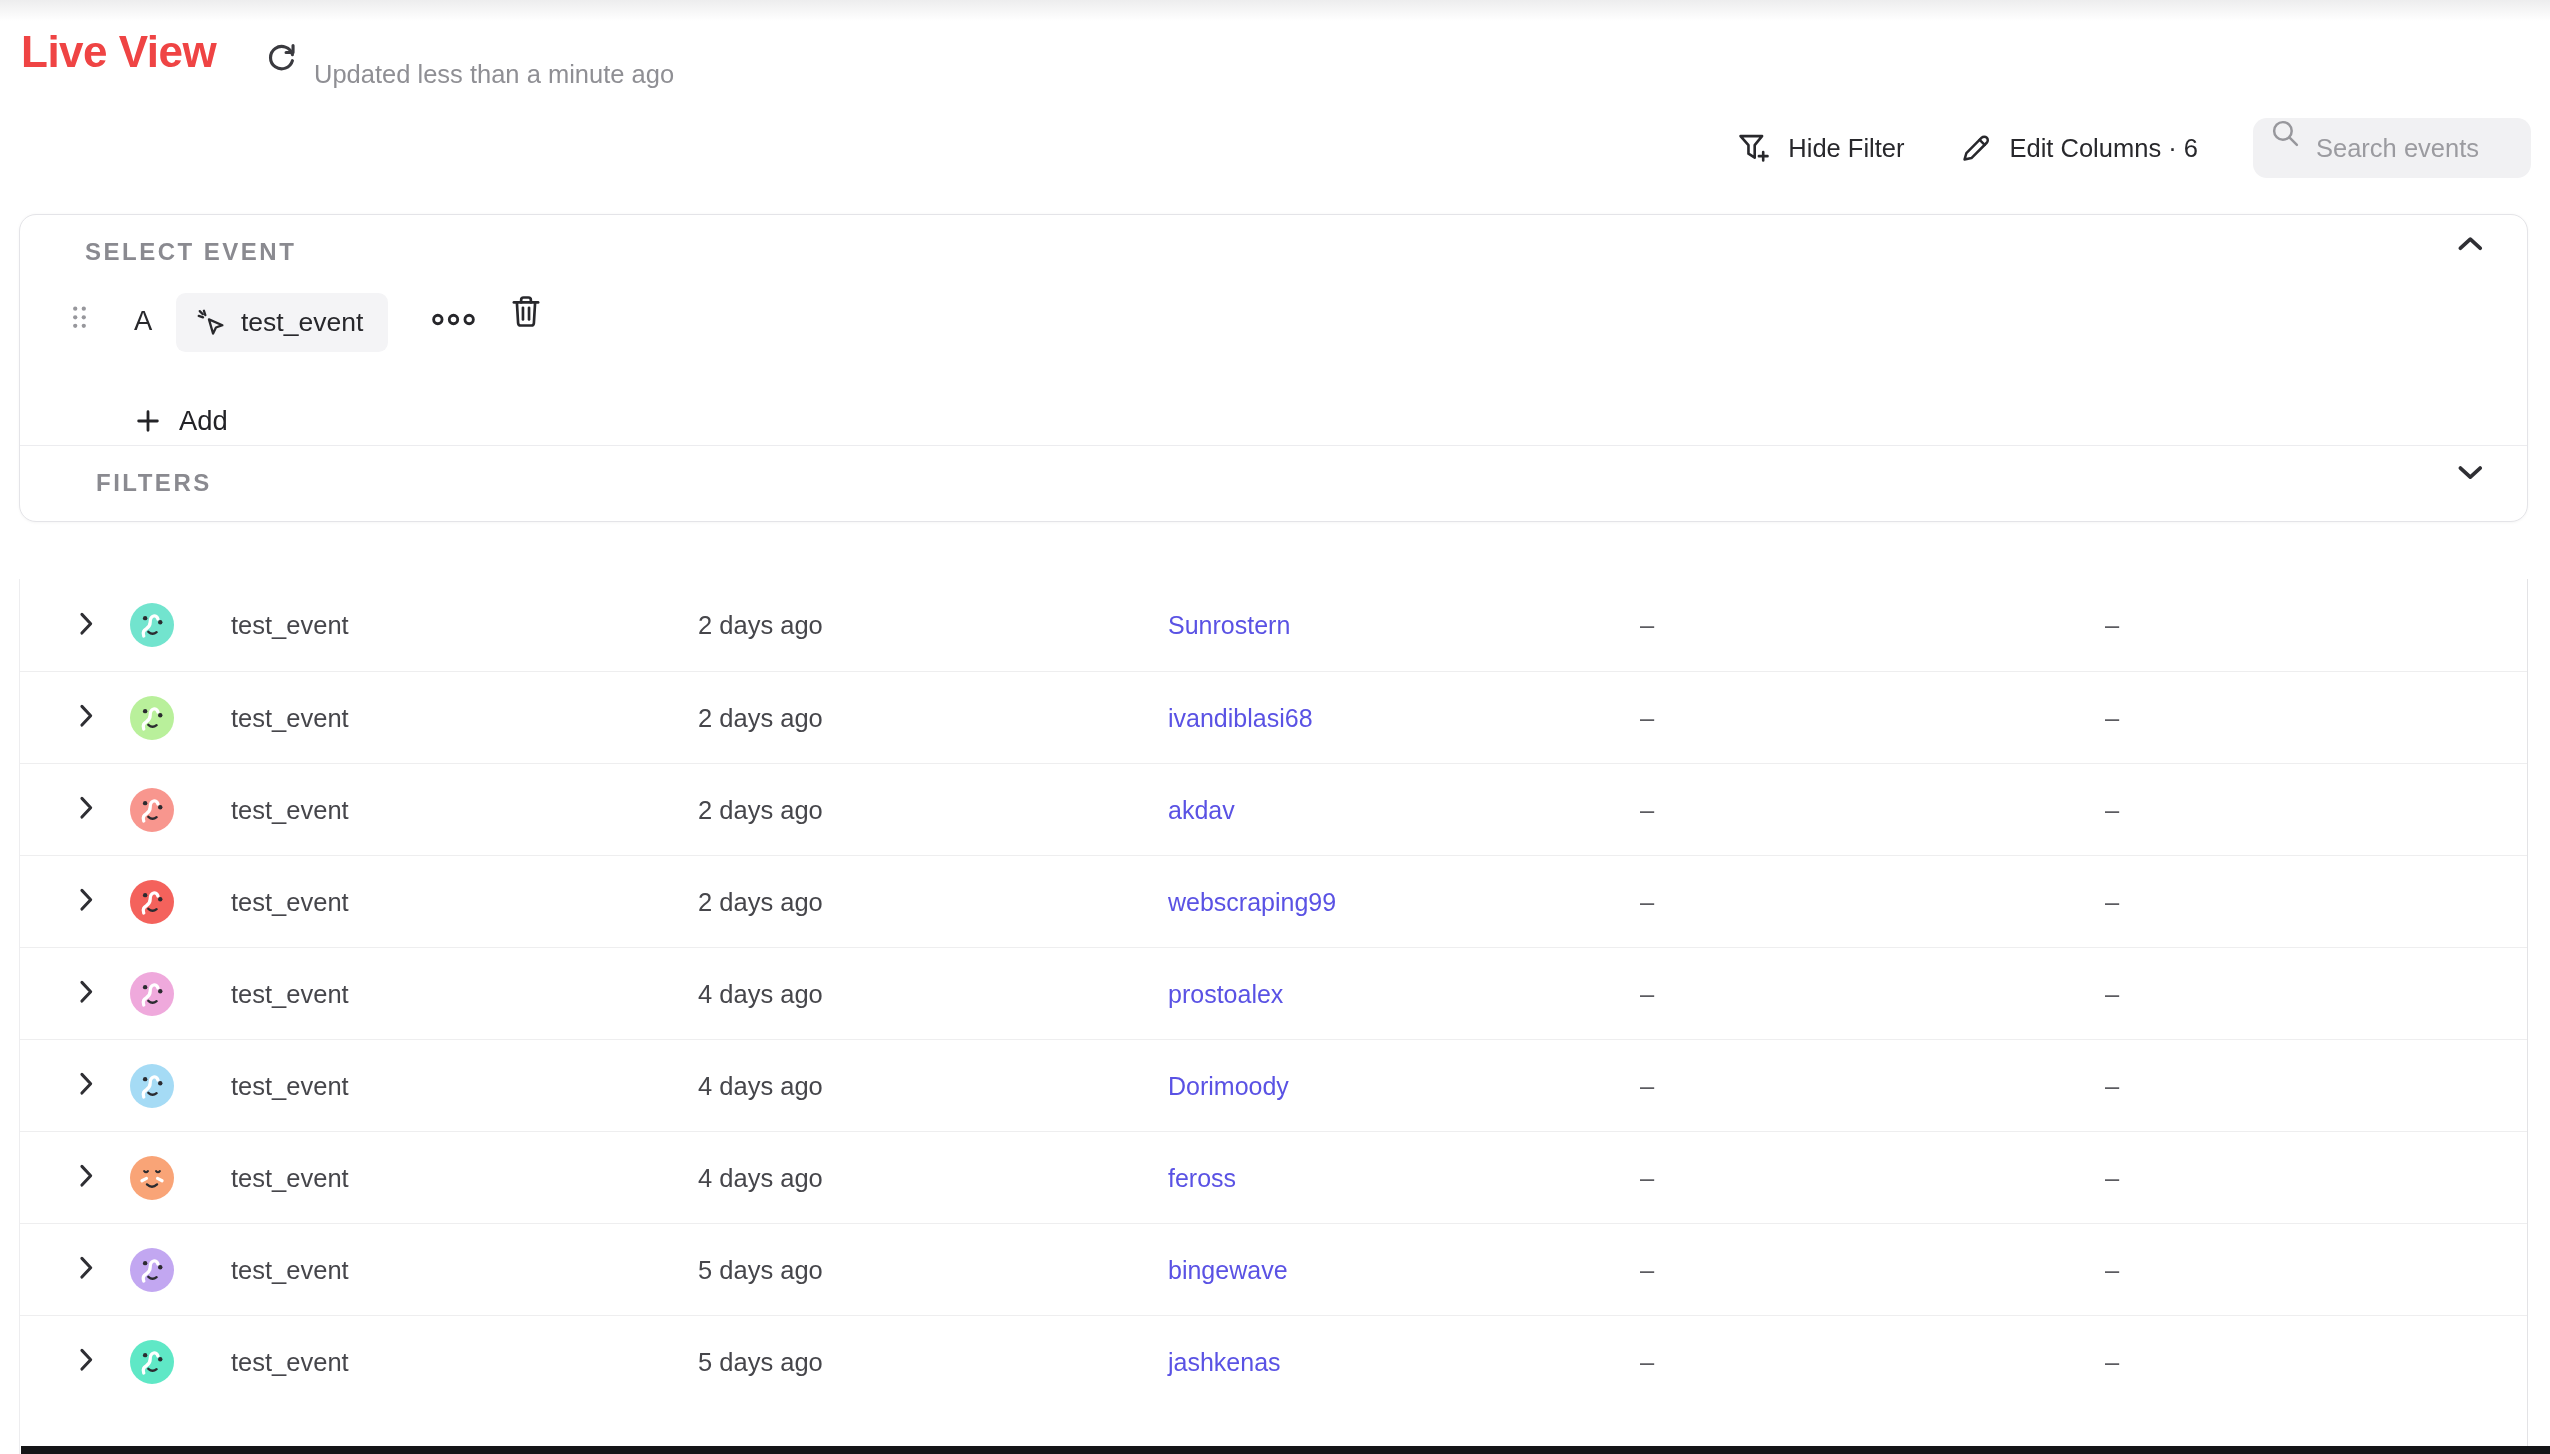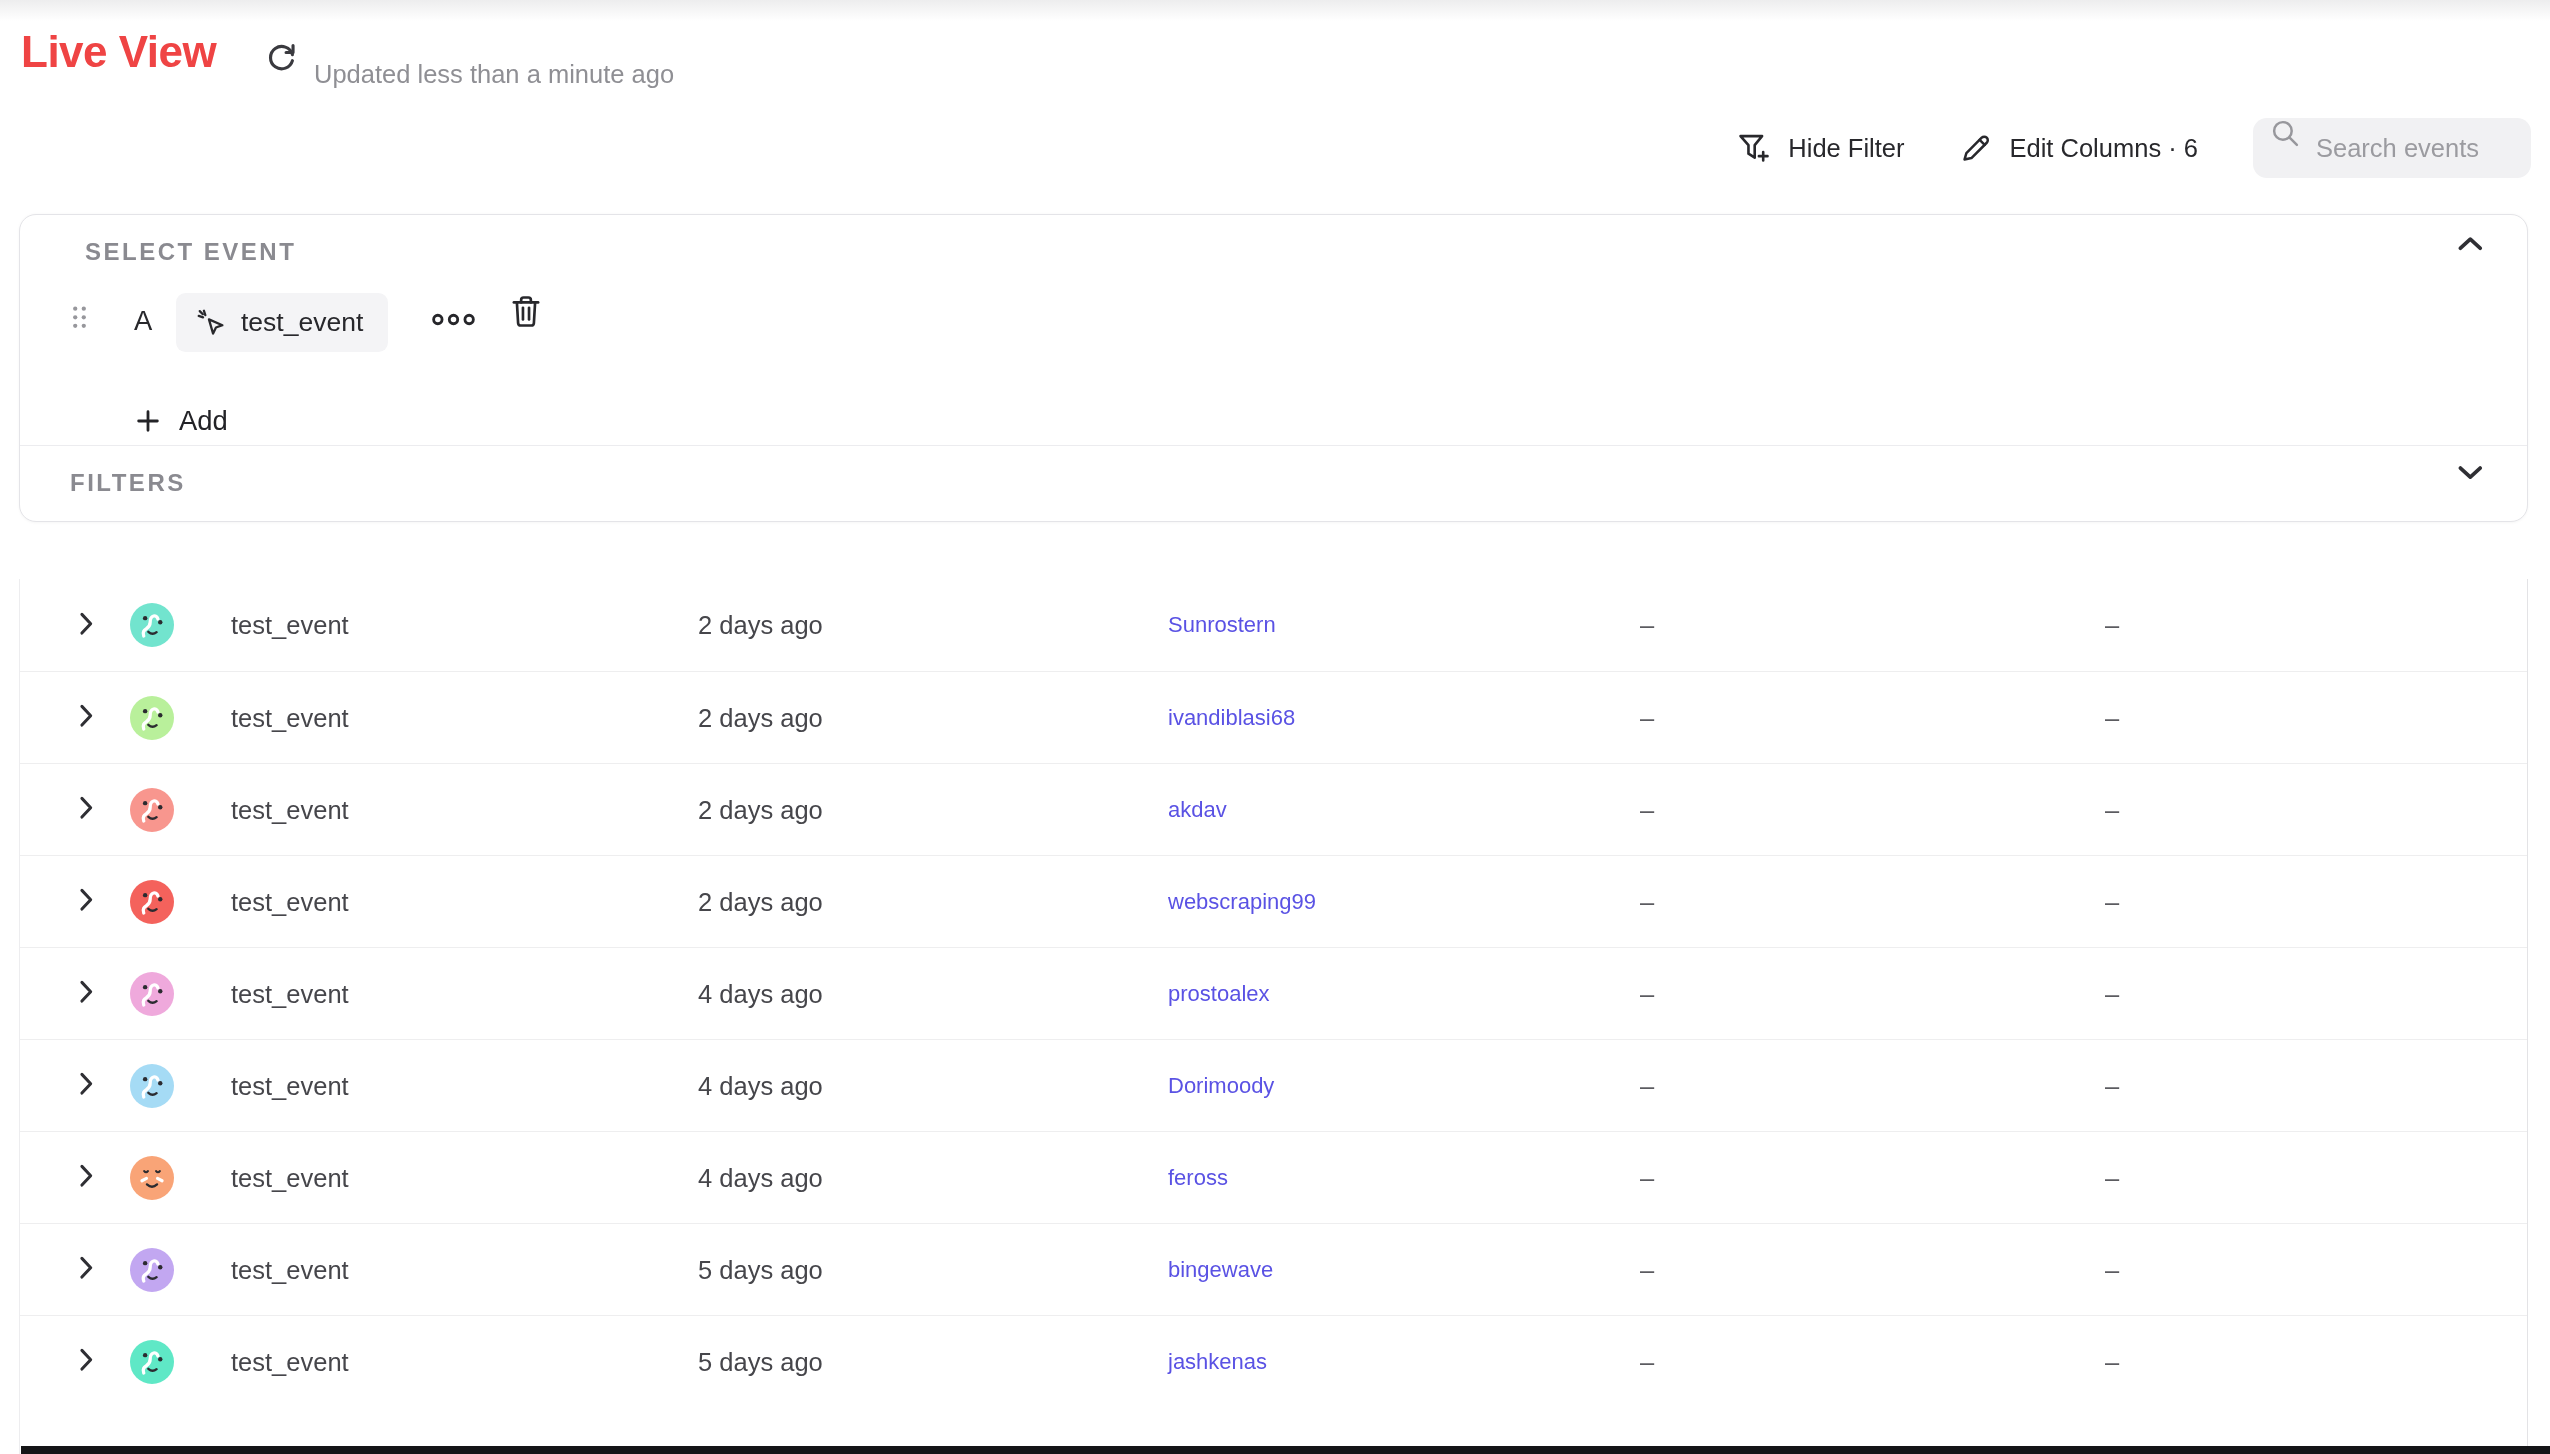--- a/index.html
+++ b/index.html
@@ -28,21 +28,21 @@
                       font-size:25.5px; color:#3c3c41;
                       font-family:"Liberation Sans","DejaVu Sans",sans-serif; }
   .search-box input::placeholder { color:#9b9ba0; }
 
   
   .panel { position:absolute; left:19px; top:214px; width:2509px; height:308px;
            background:#fff; border:0.9px solid #e4e4e8; border-radius:17px;
            box-shadow:0 0.9px 2.8px rgba(0,0,0,0.04); }
   .section-label { font-size:24px; font-weight:600; letter-spacing:2.5px; color:#8a8a90;margin-left:32px; }
   .sel-label { position:absolute; left:53px; top:238px; }
-  .filters-label { position:absolute; left:38px; top:469px; }
+  .filters-label { position:absolute; left:64px; top:469px; }
   .chev-btn { position:absolute; background:none; border:none; cursor:pointer; }
   .chev-up-btn { left:2458px; top:236px; }
   .chev-down-btn { left:2458px; top:465px; }
   .panel-divider { position:absolute; left:20px; top:445px; width:2507px; height:0;
                    border-top:1.9px solid #ececef; }
 
   .drag-handle { position:absolute; left:72px; top:305px; cursor:grab; background:none; border:none; }
   .clause-letter { position:absolute; left:134px; top:305px; font-size:27.4px; font-weight:500; color:#28282c; }
   .event-chip { position:absolute; left:176px; top:293px; height:59px; padding:0 24.6px 0 19px;
                 display:flex; align-items:center; gap:15px; background:#f4f4f6;
@@ -64,21 +64,21 @@
   .cell { position:absolute; top:50%; transform:translateY(-50%); white-space:nowrap; }
   .th { font-size:24.6px; color:#55555b; }
   .c-exp     { left:55px; }
   .c-av      { left:110px; width:44px; height:44px; }
   .c-event   { left:211px; }
   .c-time    { left:678px; }
   .c-id      { left:1148px; }
   .c-city    { left:1620px; }
   .c-country { left:2085px; }
   .td { font-size:25.5px; color:#46464b; }
-  .link { font-size:22px; color:#5a52e4; text-decoration:none; cursor:pointer; }
+  .link { font-size:25px; color:#5a52e4; text-decoration:none; cursor:pointer; }
   .dash { font-size:25.5px; color:#5b5b60; }
   .expander { background:none; border:none; cursor:pointer; padding:3.8px; }
   .collapse-btn { background:none; border:none; cursor:pointer; }
   .avatar { display:block; width:44px; height:44px; border-radius:50%; }
   .avatar svg { display:block; }
 
   .bottom-bar { position:absolute; left:21px; right:0; bottom:0; height:9.5px; background:#151517; }
 </style>
 </head>
 <body>

